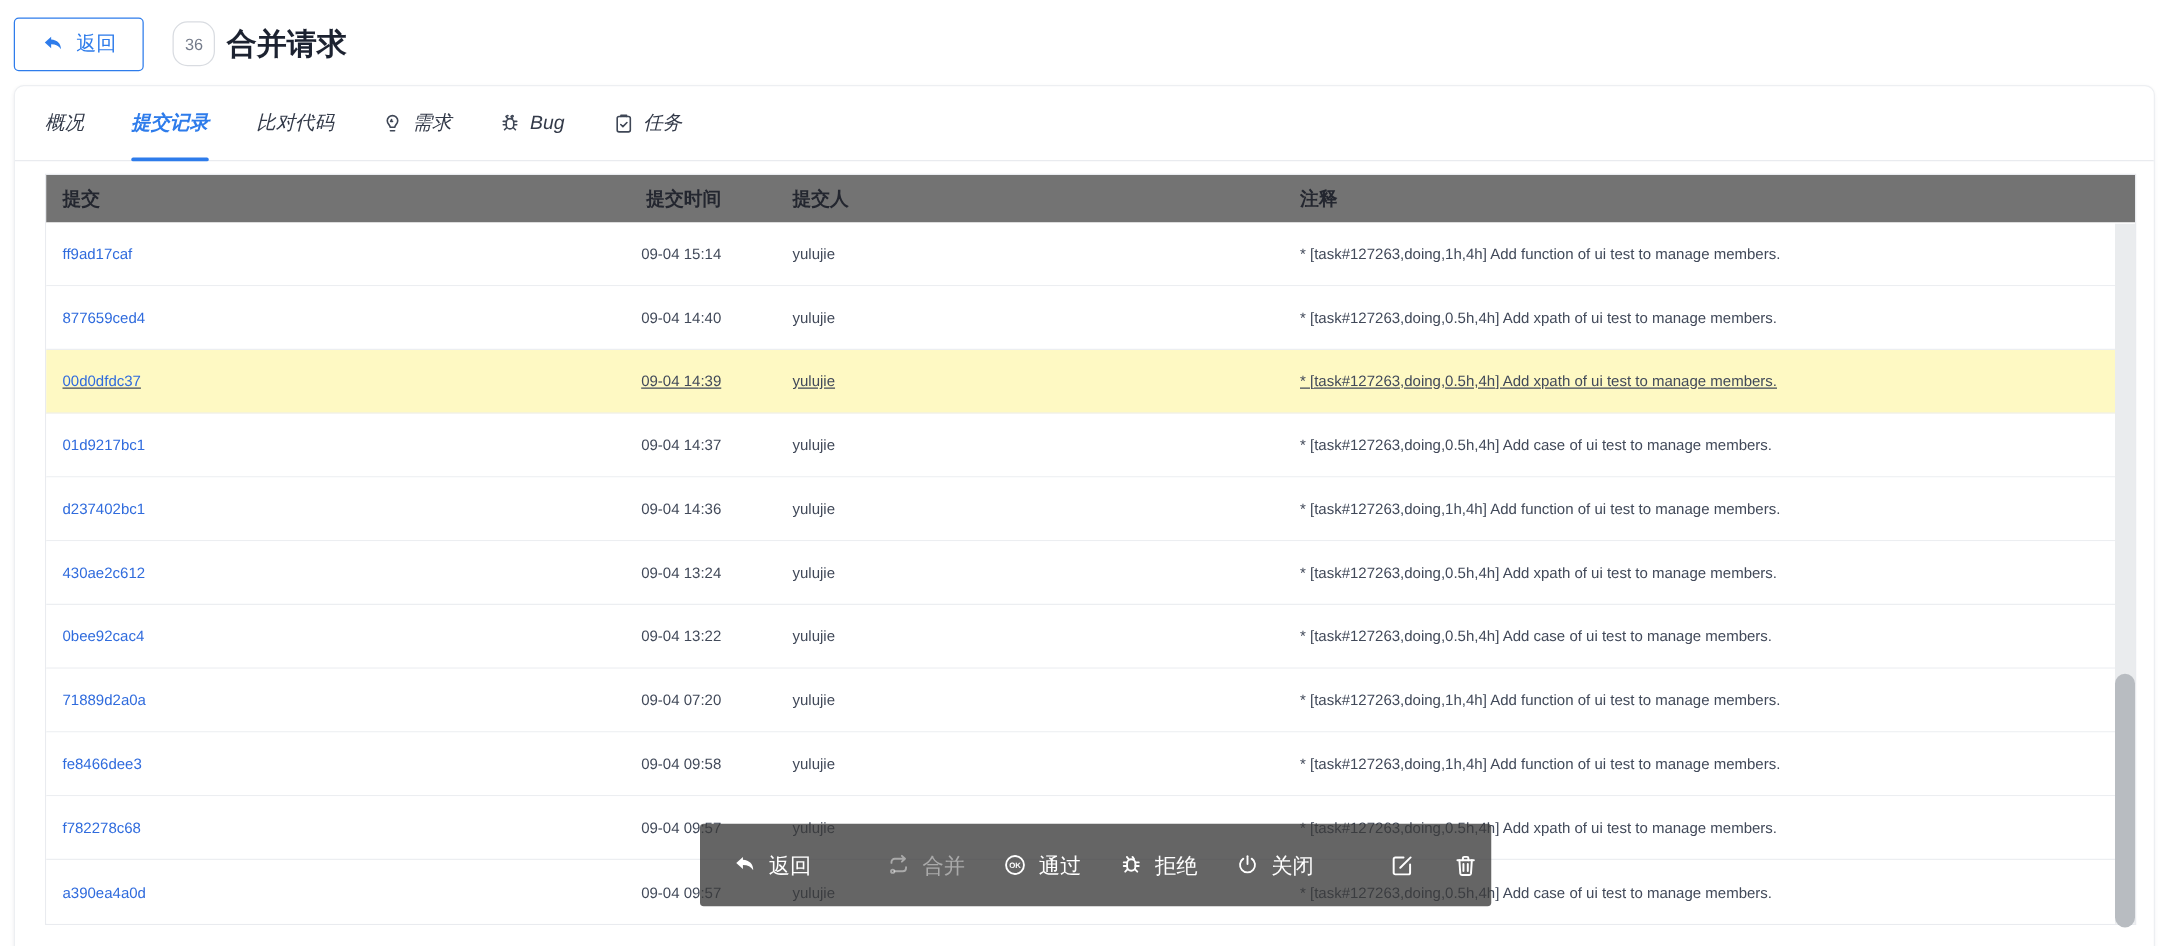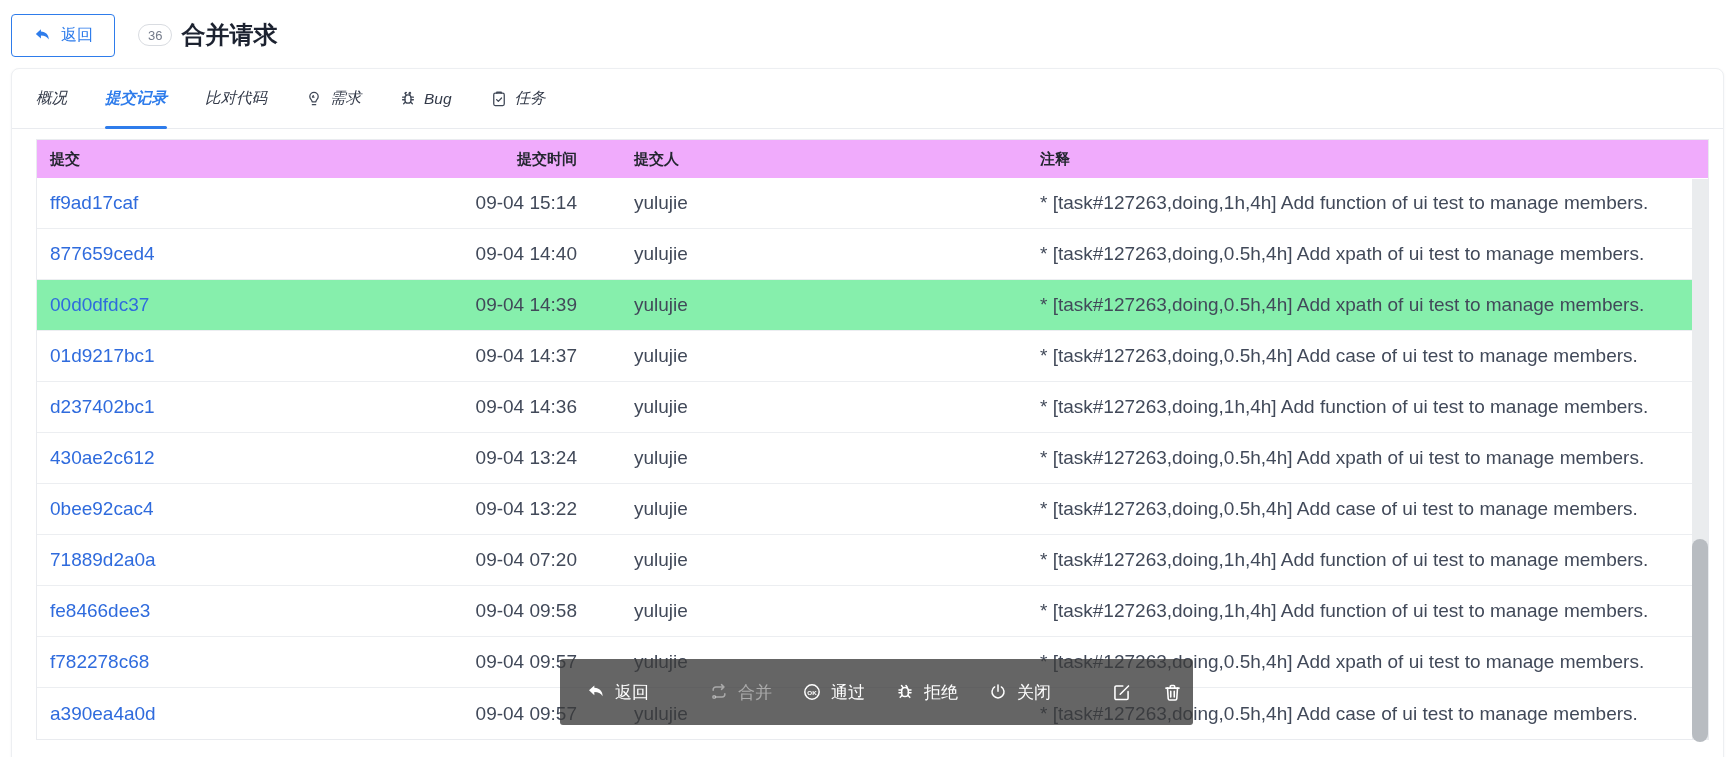--- a/index.html
+++ b/index.html
@@ -6,21 +6,21 @@
   html,body { width:1735px; height:757px; overflow:hidden; background:#fff;
     font-family:"Liberation Sans","DejaVu Sans",sans-serif; color:#414959; }
 
   
   .topbar { display:flex; align-items:center; padding:12px 0 0 11px; height:58px; }
   .back-btn { display:inline-flex; align-items:center; gap:9px; height:43px; padding:0 21px;
     background:#fff; border:1px solid #2e7ceb; border-radius:4px; color:#2e7ceb;
     font-size:16px; cursor:pointer; font-family:inherit; }
   .back-btn svg { width:19px; height:19px; }
   .id-badge { margin-left:23px; display:inline-flex; align-items:center; justify-content:center;
-    height:22px; min-width:34px; padding:0 9px; border:1px solid #d9dce1; border-radius:12px;
+    height:36px; min-width:34px; padding:0 9px; border:1px solid #d9dce1; border-radius:12px;
     color:#747b8a; font-size:13px; background:#fff; }
   .page-title { margin-left:9px; font-size:24px; font-weight:700; color:#1c2230; }
 
   
   .card { position:absolute; left:11px; right:11px; top:68px; height:780px;
     background:#fff; border:1px solid #edeff2; border-radius:8px;
     box-shadow:0 1px 3px rgba(30,40,60,.05); }
 
   
   .tabs { display:flex; align-items:stretch; gap:38px; padding:0 24px; height:60px;
@@ -28,24 +28,24 @@
   .tab { position:relative; display:flex; align-items:center; gap:7px; font-size:15.5px;
     color:#333a49; cursor:pointer; white-space:nowrap;font-style:italic; }
   .tab svg { width:18px; height:18px; color:#3f4756; }
   .tab.active { color:#2e7ceb; font-weight:700; }
   .tab.active::after { content:""; position:absolute; left:0; right:0; bottom:-1px;
     height:3px; background:#2e7ceb; border-radius:2px; }
 
   
   .table { position:relative; margin:10px 14px 0 24px; border:1px solid #e9ebef; background:#fff; }
   .thead,.tr { display:grid; grid-template-columns:390px 150px 463px 1fr; align-items:center; }
-  .thead { height:38px; background:#f0abfc; font-weight:700; color:#23262f; font-size:15px; }
-  .tr { height:51px; border-bottom:1px solid #eceef1; font-size:19px; background:#fff; }
+  .thead { height:38px; background:#737373; font-weight:700; color:#23262f; font-size:15px; }
+  .tr { height:51px; border-bottom:1px solid #eceef1; font-size:12px; background:#fff; }
   .tr:last-child { border-bottom:none; }
-  .tr.hl { background:#86efac; }
+  .tr.hl { background:#fef9c3;text-decoration:underline; }
   .c1 { padding-left:13px; }
   .c2 { text-align:right; }
   .c3 { padding-left:57px; }
   .c4 { padding-right:28px; white-space:nowrap; overflow:hidden; }
   a.commit-link { color:#2f6bdd; text-decoration:none; cursor:pointer; }
 
   
   .vscroll { position:absolute; top:39px; bottom:0; right:0; width:16px; background:#eaecee; }
   .vscroll .thumb { position:absolute; left:0; right:0; top:360px; height:203px;
     background:#b8bcc1; border-radius:8px; }

